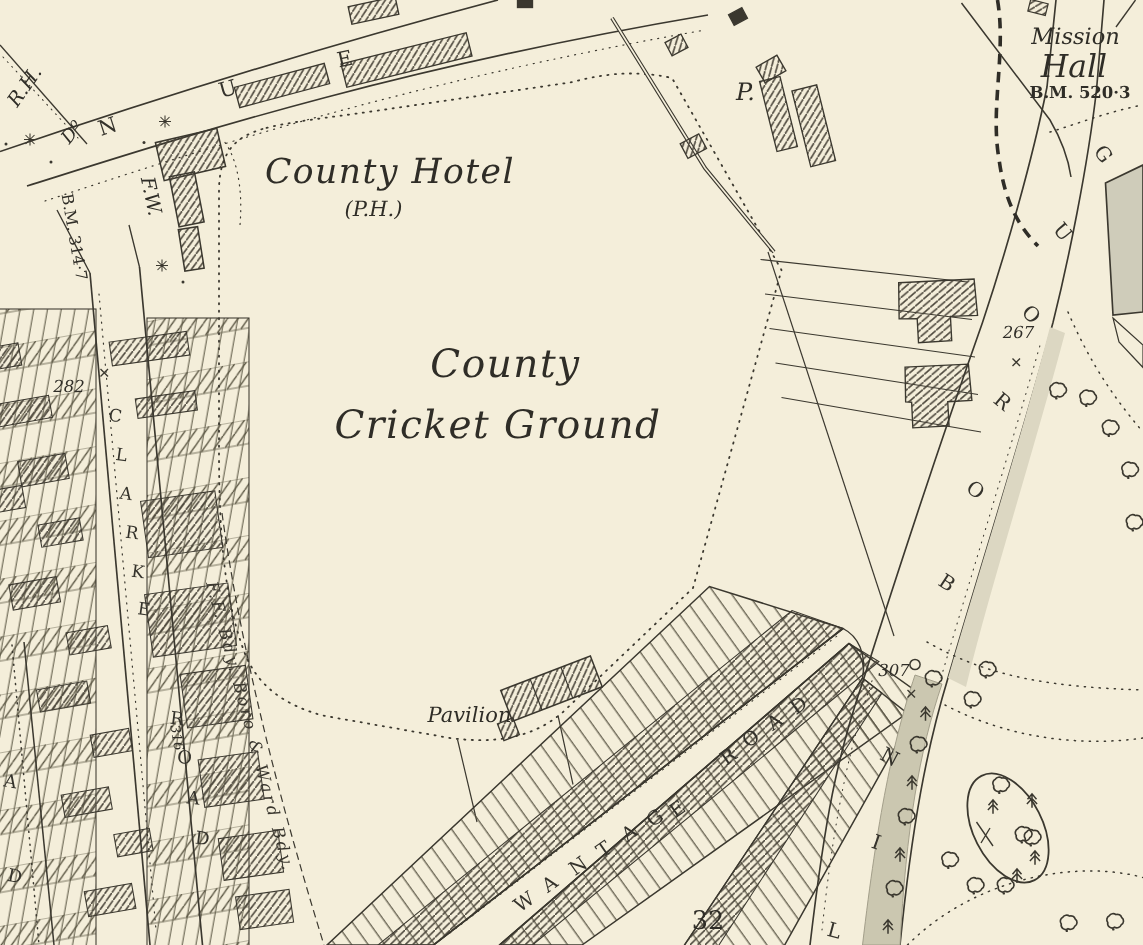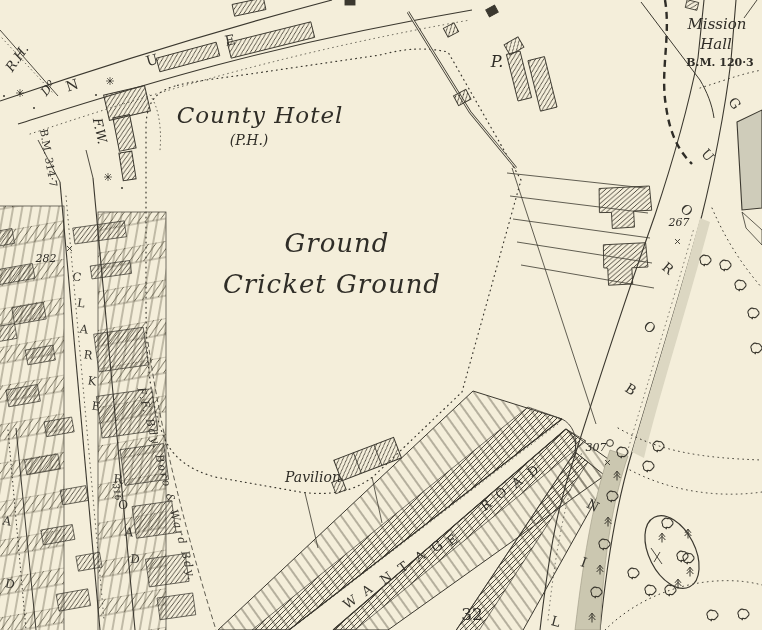--- a/index.html
+++ b/index.html
@@ -241,26 +241,26 @@
     <circle cx="4" cy="96" r="1" fill="#3b382f"></circle>
         <circle cx="34" cy="108" r="1" fill="#3b382f"></circle>
     <circle cx="96" cy="95" r="1" fill="#3b382f"></circle>
         <circle cx="122" cy="188" r="1" fill="#3b382f"></circle>
   </g>
 </svg>
 
 <div>
   <span class="lbl it" style="left:260px;top:115px;font-size:23px;letter-spacing:1px;">County Hotel</span>
   <span class="lbl it" style="left:249px;top:140px;font-size:14px;">(P.H.)</span>
-  <span class="lbl it" style="left:337px;top:243px;font-size:26px;letter-spacing:1px;">Ground</span>
+  <span class="lbl it" style="left:337px;top:243px;font-size:26px;letter-spacing:1px;">County</span>
   <span class="lbl it" style="left:332px;top:284px;font-size:26px;letter-spacing:1px;">Cricket Ground</span>
   <span class="lbl it" style="left:313px;top:477px;font-size:14px;">Pavilion</span>
   <span class="lbl it" style="left:717px;top:24px;font-size:15px;">Mission</span>
-  <span class="lbl it" style="left:716px;top:44px;font-size:15px;">Hall</span>
-  <span class="lbl" style="left:720px;top:62px;font-size:11px;font-weight:bold;">B.M. 120·3</span>
+  <span class="lbl it" style="left:716px;top:44px;font-size:21px;">Hall</span>
+  <span class="lbl" style="left:720px;top:62px;font-size:11px;font-weight:bold;">B.M. 520·3</span>
   <span class="lbl it" style="left:497px;top:61px;font-size:16px;">P.</span>
   <span class="lbl it" style="left:17px;top:58px;font-size:13px;transform:translate(-50%,-50%) rotate(-55deg);">R.H.</span>
   <span class="lbl it" style="left:48px;top:88px;font-size:12px;transform:translate(-50%,-50%) rotate(-50deg);">Dº</span>
   <span class="lbl it" style="left:100px;top:131px;font-size:13px;transform:translate(-50%,-50%) rotate(78deg);">F.W.</span>
   <span class="lbl" style="left:49px;top:158px;font-size:10.5px;transform:translate(-50%,-50%) rotate(80deg);">B.M. 314·7</span>
   <span class="bnd" style="left:147px;top:386px;transform:rotate(75deg);">F.F. Bdy. Boro &amp; Ward Bdy.</span>
   <span class="lbl it" style="left:46px;top:258px;font-size:11px;">282</span>
   <span class="lbl it" style="left:117px;top:492px;font-size:9px;transform:translate(-50%,-50%) rotate(80deg);">316</span>
   <span class="lbl it" style="left:679px;top:222px;font-size:11px;">267</span>
   <span class="lbl it" style="left:596px;top:447px;font-size:11px;">307</span>

